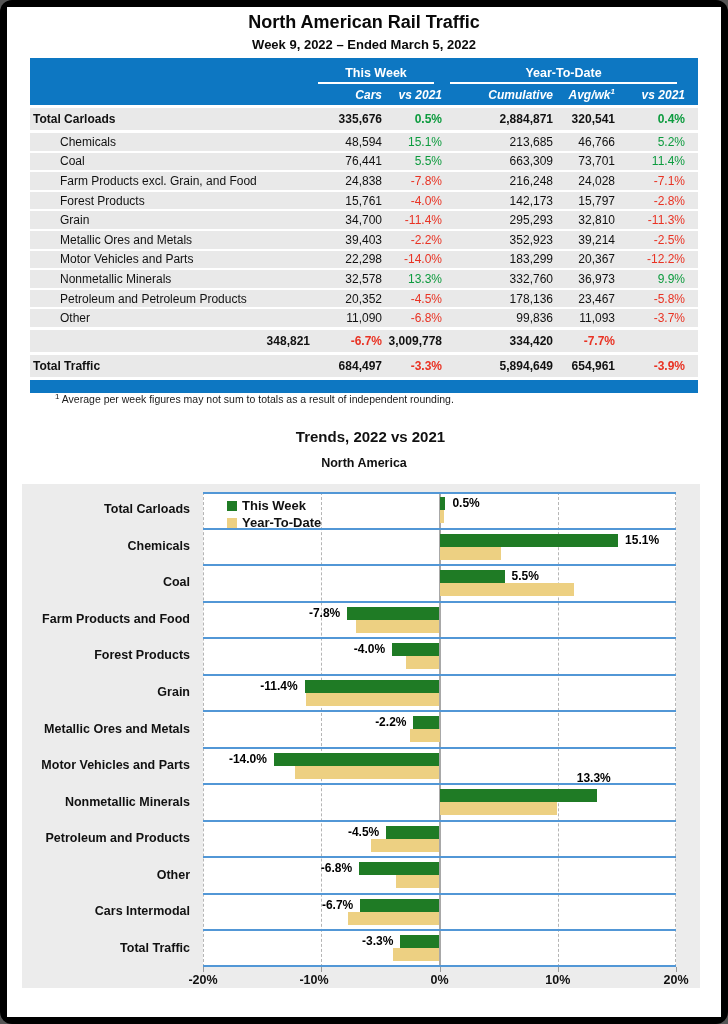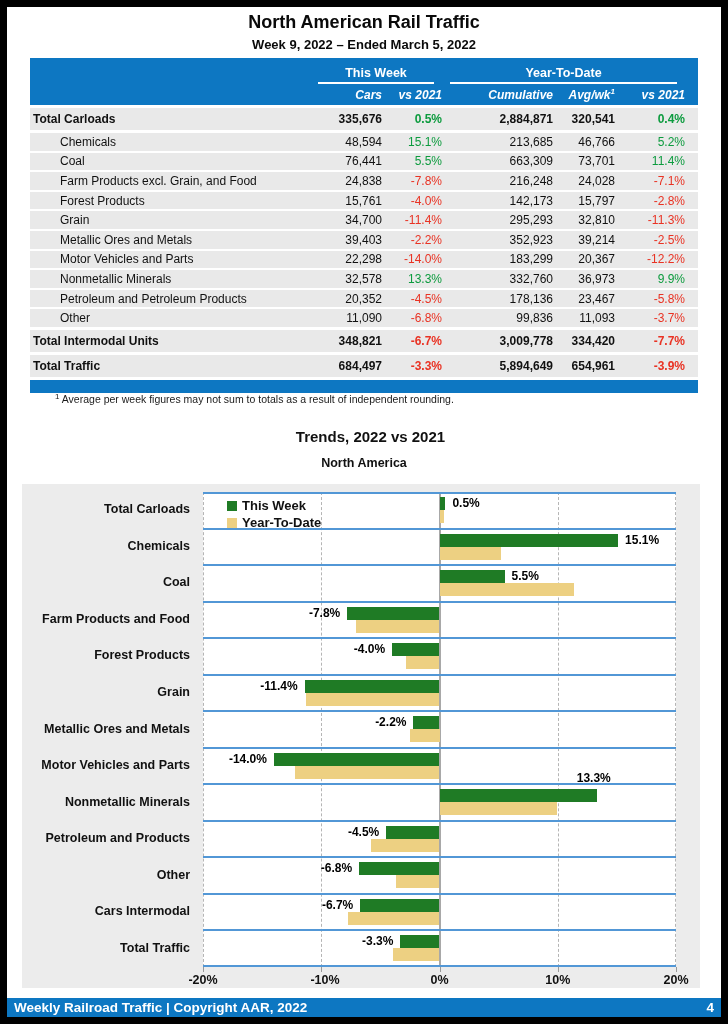--- a/index.html
+++ b/index.html
@@ -1,17 +1,17 @@
 <!DOCTYPE html>
 <html><head>
 <meta charset="utf-8">
 <style>
   html,body { margin:0; padding:0; background:#555; }
   .page { position:relative; width:728px; height:1024px; background:#000;
-          font-family:"Liberation Sans", sans-serif; color:#111; margin:0 auto; }
+          font-family:"Liberation Sans", sans-serif; color:#111; margin:0 auto;border-radius:12px; }
   .inner { position:absolute; left:7px; top:7px; width:714px; height:1010px; background:#fff; overflow:hidden; }
 
   
   .hdr { position:absolute; top:5px; left:0; right:0; text-align:center; }
   .hdr h1 { margin:0; font-size:18px; font-weight:bold; color:#0a0a0a; }
   .hdr h2 { margin:4px 0 0; font-size:13px; font-weight:bold; color:#0a0a0a; }
 
   
   .rail-table { position:absolute; left:23px; top:51px; width:668px; }
   .thead { background:var(--blue); color:#fff; }
@@ -173,21 +173,20 @@
           </div>
           <div class="trow">
             <div class="lbl">Other</div>
             <div class="num">11,090</div>
             <div class="num neg">-6.8%</div>
             <div class="num">99,836</div>
             <div class="num">11,093</div>
             <div class="num neg">-3.7%</div>
           </div>
           <div class="trow total">
-            <div class="lbl">Total Intermodal Units</div>
             <div class="num">348,821</div>
             <div class="num neg">-6.7%</div>
             <div class="num">3,009,778</div>
             <div class="num">334,420</div>
             <div class="num neg">-7.7%</div>
           </div>
           <div class="trow total">
             <div class="lbl">Total Traffic</div>
             <div class="num">684,497</div>
             <div class="num neg">-3.3%</div>
@@ -285,29 +284,25 @@
         <div class="cat" style="top: 200.962px;">Grain</div>
         <div class="cat" style="top: 237.5px;">Metallic Ores and Metals</div>
         <div class="cat" style="top: 274.038px;">Motor Vehicles and Parts</div>
         <div class="cat" style="top: 310.577px;">Nonmetallic Minerals</div>
         <div class="cat" style="top: 347.115px;">Petroleum and Products</div>
         <div class="cat" style="top: 383.654px;">Other</div>
         <div class="cat" style="top: 420.192px;">Cars Intermodal</div>
         <div class="cat" style="top: 456.731px;">Total Traffic</div>
         <div class="xtick" style="left: 149px; top: 489px;">-20%</div>
         <div class="tickmark" style="left: 181px; top: 483px;"></div>
-        <div class="xtick" style="left: 271px; top: 489px;">-10%</div>
+        <div class="xtick" style="left: 260px; top: 489px;">-10%</div>
         <div class="tickmark" style="left: 299.25px; top: 483px;"></div>
         <div class="xtick" style="left: 385.5px; top: 489px;">0%</div>
         <div class="tickmark" style="left: 417.5px; top: 483px;"></div>
         <div class="xtick" style="left: 503.75px; top: 489px;">10%</div>
         <div class="tickmark" style="left: 535.75px; top: 483px;"></div>
         <div class="xtick" style="left: 622px; top: 489px;">20%</div>
         <div class="tickmark" style="left: 654px; top: 483px;"></div>
       </div>
 
-    <div class="page-footer">
-      <span>Weekly Railroad Traffic | Copyright AAR, 2022</span>
-      <span>4</span>
-    </div>
 
   </div>
 </div>
 
 </body></html>

